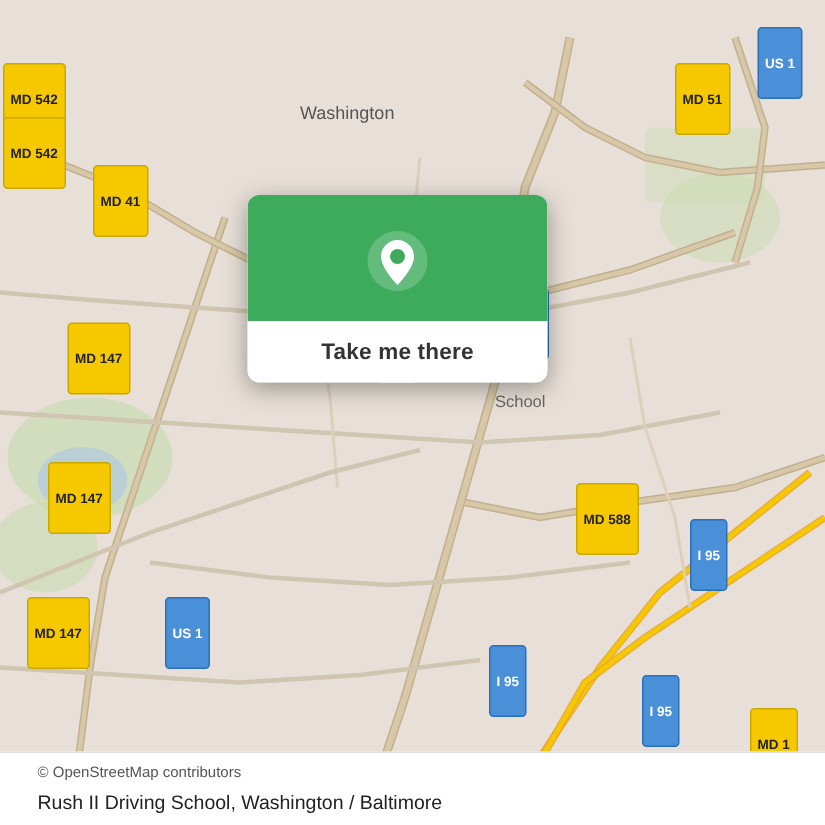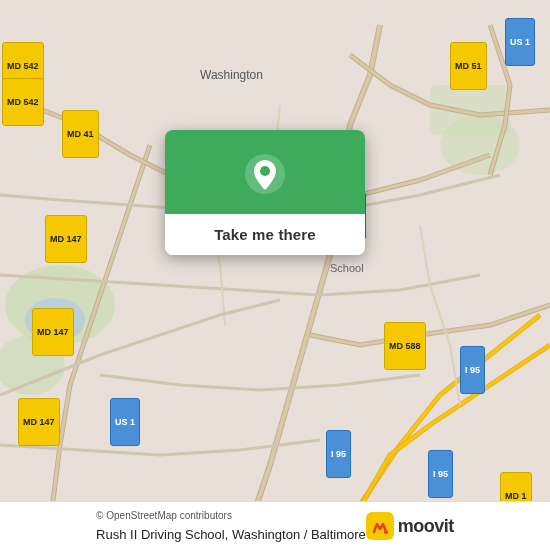--- a/index.html
+++ b/index.html
@@ -83,25 +83,25 @@
       z-index: 11;
     }
 
     
     #bottom-bar {
       position: absolute;
       bottom: 0;
       left: 0;
       width: 100%;
       background: white;
-      padding: 8px 12px 8px 12px;
+      padding: 8px 12px 8px 25px;
       border-top: 1px solid #ddd;
       display: flex;
       align-items: center;
-      justify-content: center;
+      justify-content: space-between;
       z-index: 20;
     }
 
     #bottom-left {
       display: flex;
       flex-direction: column;
     }
 
     #copyright-text {
       font-size: 10px;
@@ -241,24 +241,15 @@
       </svg>
     </div>
     <button id="take-me-there-btn">Take me there</button>
   </div>
 
   <div id="bottom-bar">
     <div id="bottom-left">
       <span id="copyright-text">© OpenStreetMap contributors</span>
       <span id="location-name">Rush II Driving School, Washington / Baltimore</span>
     </div>
-    <div id="moovit-logo">
-
-      <svg id="moovit-icon" viewBox="0 0 28 28" xmlns="http://www.w3.org/2000/svg">
-        <rect width="28" height="28" rx="6" fill="#f5c800"></rect>
-        <path d="M8 20 L11 12 L14 17 L17 12 L20 20" stroke="#e63e2f" stroke-width="2.5" fill="none" stroke-linecap="round" stroke-linejoin="round"></path>
-        <circle cx="20" cy="20" r="2" fill="#e63e2f"></circle>
-      </svg>
-      <span id="moovit-text">moovit</span>
-    </div>
   </div>
 
 </div>
 
 </body></html>

